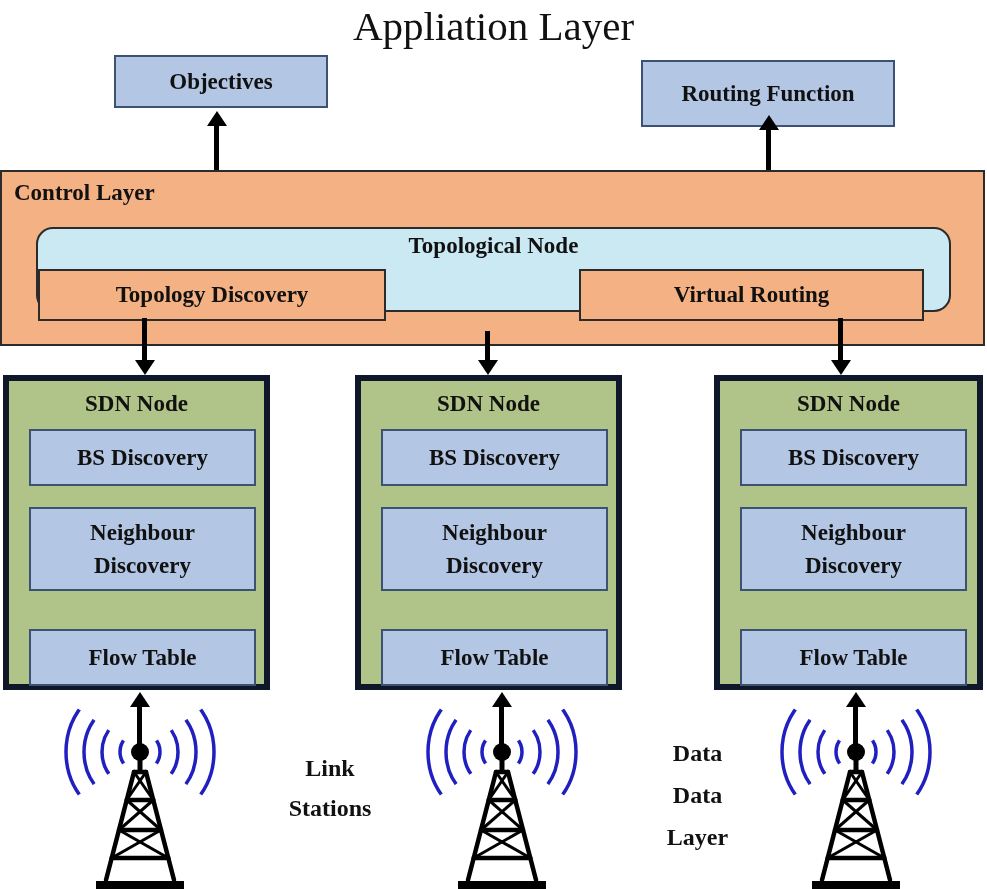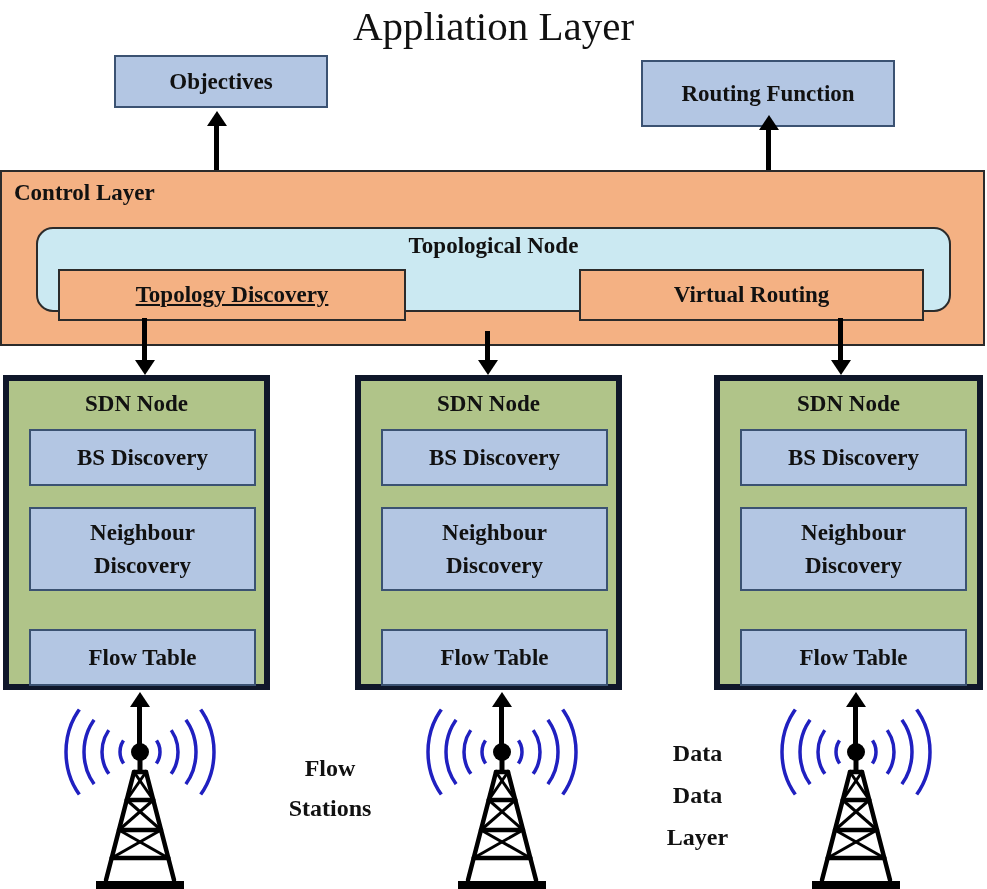--- a/index.html
+++ b/index.html
@@ -27,21 +27,21 @@
   #title{
     position:absolute;left:0;top:2px;width:100%;
     text-align:center;font-size:41px;font-weight:400;
   }
 
   
   #control-layer{left:0;top:170px;width:985px;height:176px;display:block;}
   #control-layer-label{position:absolute;left:12px;top:8px;font-size:23px;font-weight:700;}
   #topological-node{left:34px;top:55px;width:915px;height:85px;display:block;border-radius:17px;}
   #topological-node-label{position:absolute;left:0;top:4px;width:100%;text-align:center;font-size:23px;font-weight:700;}
-  #topology-discovery{left:20px;top:40px;width:348px;height:52px;text-decoration:underline;}
+  #topology-discovery{left:0;top:40px;width:348px;height:52px;}
   #virtual-routing{left:541px;top:40px;width:345px;height:52px;}
 
   
   .sdn-node{display:block;top:375px;height:315px;}
   .sdn-node-label{position:absolute;left:0;top:10px;width:100%;text-align:center;font-size:23px;font-weight:700;}
   .sdn-inner{left:20px;width:227px;}
   .bs-box{top:48px;height:57px;}
   .nb-box{top:126px;height:84px;flex-direction:column;line-height:1.45;}
   .ft-box{top:248px;height:57px;}
 
@@ -199,21 +199,21 @@
     <use href="#antenna-symbol"></use>
   </svg>
   <svg class="antenna" style="left:422px;" viewBox="0 0 160 192">
     <use href="#antenna-symbol"></use>
   </svg>
   <svg class="antenna" style="left:776px;" viewBox="0 0 160 192">
     <use href="#antenna-symbol"></use>
   </svg>
 
   <div class="annotation" id="base-stations">
-    <div>Flow</div>
+    <div>Link</div>
     <div>Stations</div>
   </div>
   <div class="annotation" id="data-link-layer">
     <div>Data</div>
     <div>Data</div>
     <div>Layer</div>
   </div>
 
 </div>
 

